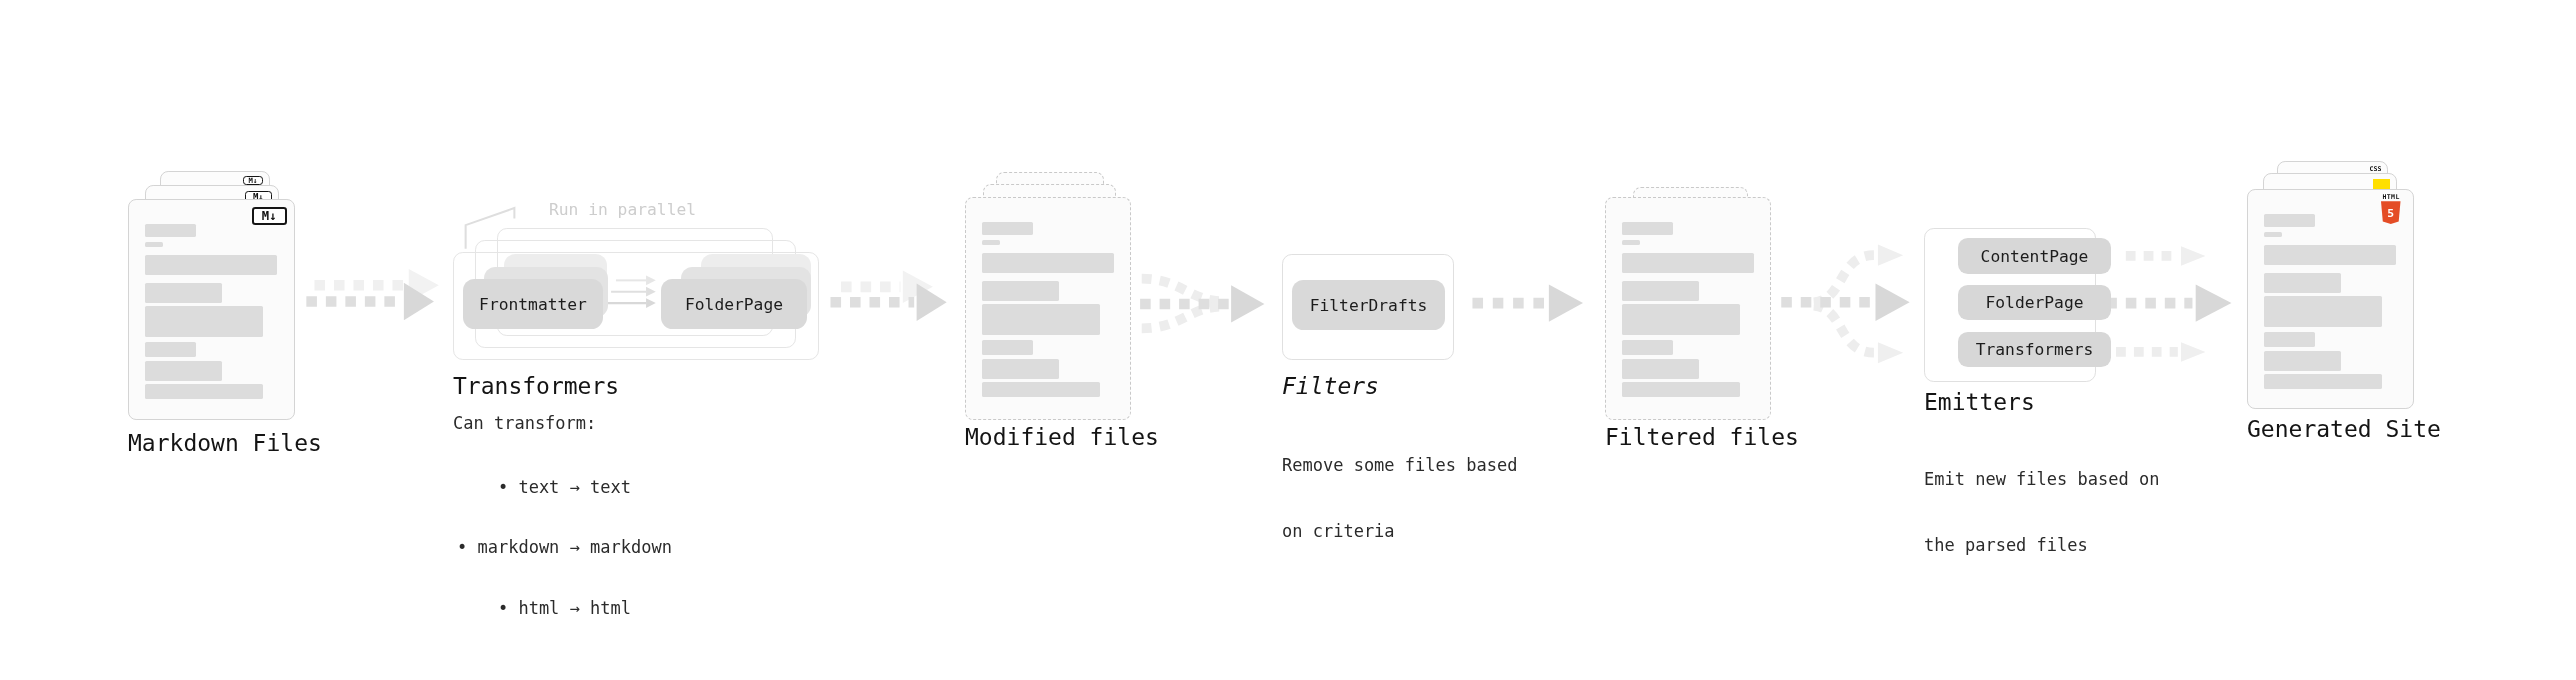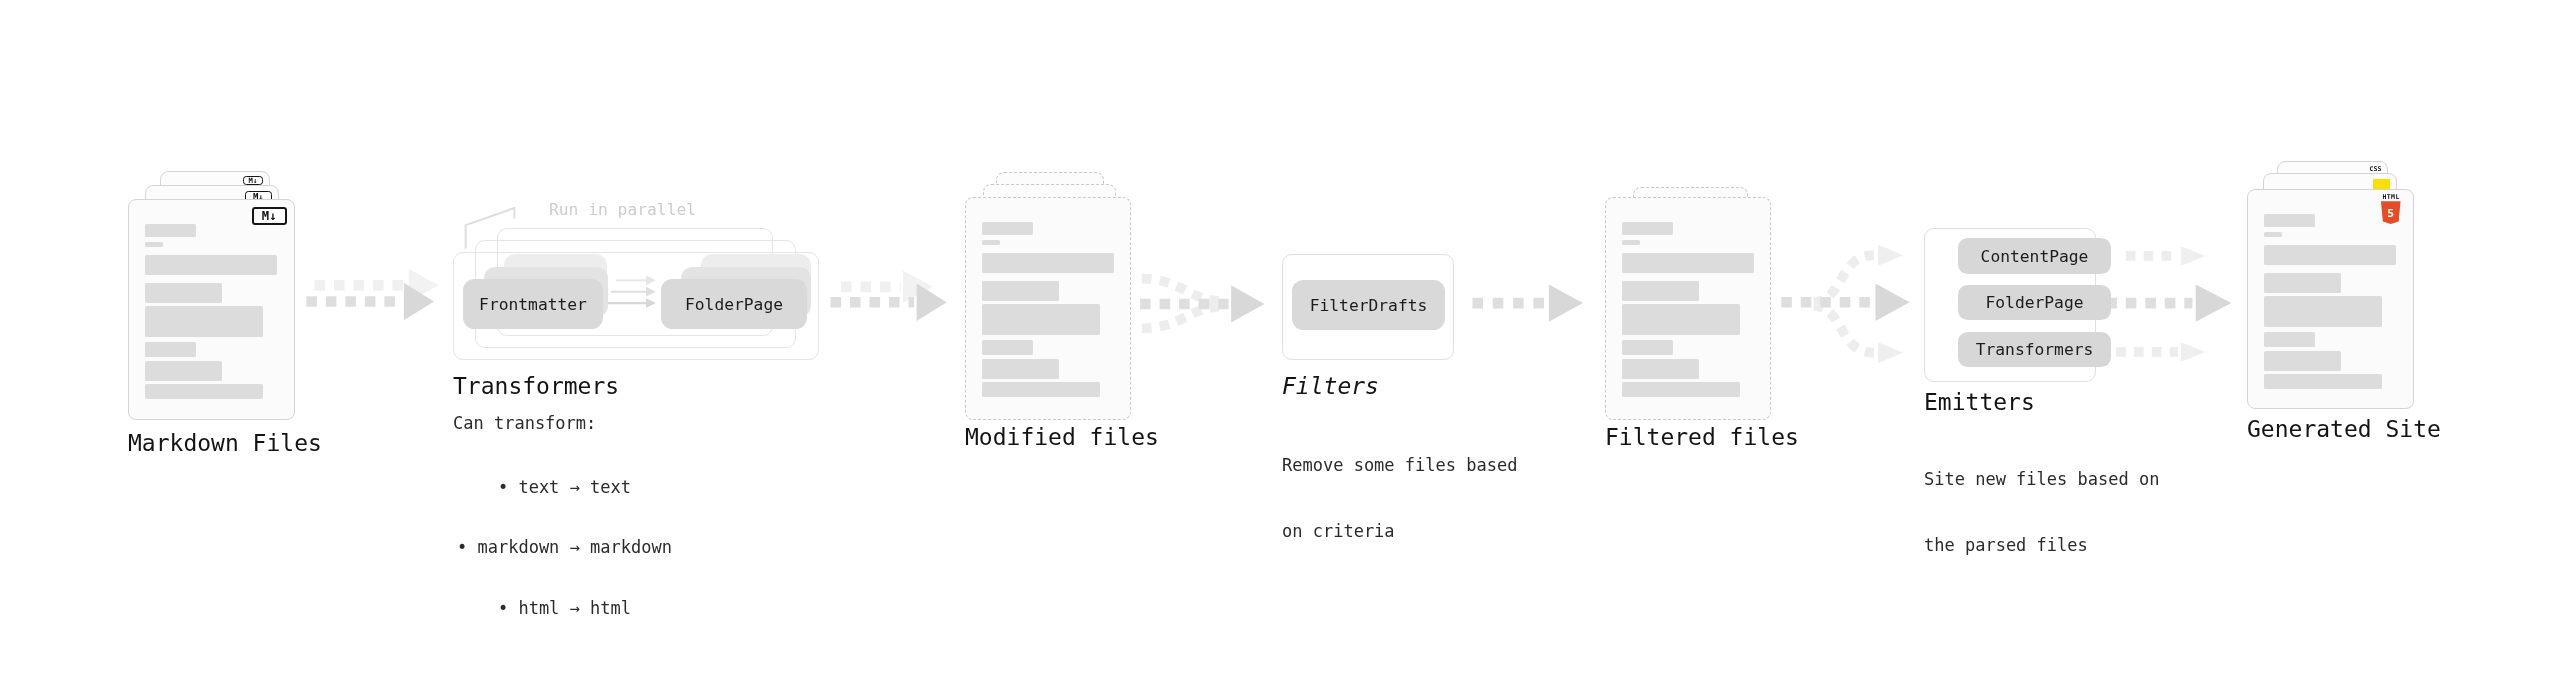--- a/index.html
+++ b/index.html
@@ -189,21 +189,21 @@
       </div>
   </div>
   <div class="title" style="left:1605px;top:423px;">Filtered files</div>
 
   <div class="panel-box" style="left:1924px;top:228px;width:172px;height:154px;"></div>
   <div class="chip emit" style="left:1934px;top:238px;width:153px;height:36px;">ContentPage</div>
   <div class="chip emit" style="left:1934px;top:285px;width:153px;height:35px;">FolderPage</div>
   <div class="chip emit" style="left:1934px;top:332px;width:153px;height:35px;">Transformers</div>
   <div class="title" style="left:1924px;top:388px;">Emitters</div>
   <div class="body-text" style="left:1924px;top:424px;">
-    <div>Site new files based on</div>
+    <div>Emit new files based on</div>
     <div>the parsed files</div>
   </div>
 
   <div>
     <div class="doc-card strip" style="left:2277px;top:161px;width:111px;height:73px;">
       <div class="css-icon">
         <div class="css-txt">CSS</div>
         <div class="css-bar" style="background: rgb(45, 99, 241);"></div>
       </div>
     </div>

